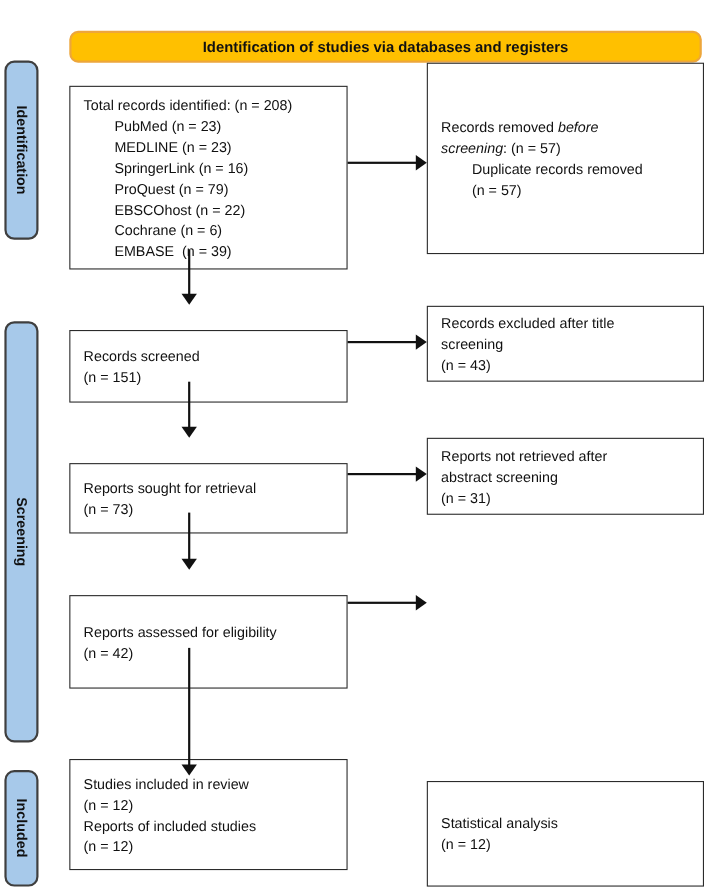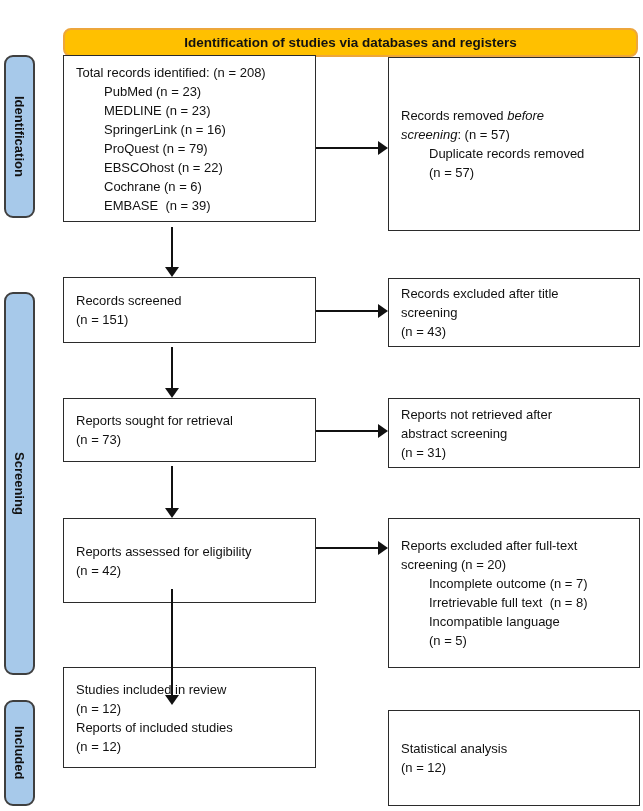--- a/index.html
+++ b/index.html
@@ -40,21 +40,21 @@
     white-space: nowrap;
   }
   .box {
     position: absolute;
     background: #fff;
     border: 1.5px solid var(--box-border, #2B2B2B);
     box-sizing: border-box;
     display: flex; flex-direction: column; justify-content: center;
     padding: 8px 10px 8px 12px;
   }
-  .box.left  { left: 63px;  width: 253px; }
+  .box.left  { left: 63px;  width: 253px; margin-top: 23px; }
   .box.right { left: 388px; width: 252px; }
   .pre { white-space: pre-wrap; }
   .indent { padding-left: 28px; white-space: pre-wrap; }
   .it { font-style: italic; }
   .varrow { position: absolute; width: 14px; }
   .varrow::before {
     content: ""; position: absolute; left: 6px; top: 0; bottom: 8px;
     width: 2px; background: var(--ink, #111);
   }
   .varrow::after {
@@ -130,28 +130,20 @@
     <div class="pre">Reports not retrieved after
 abstract screening
 (n = 31)</div>
   </div>
 
   <div class="box left" style="top:518px; height:85px">
     <div class="pre">Reports assessed for eligibility
 (n = 42)</div>
   </div>
 
-  <div class="box right" style="top:518px; height:150px">
-    <div class="pre">Reports excluded after full-text
-screening (n = 20)</div>
-    <div class="indent">Incomplete outcome (n = 7)
-Irretrievable full text  (n = 8)
-Incompatible language
-(n = 5)</div>
-  </div>
 
   <div class="box left" style="top:667px; height:101px">
     <div class="pre">Studies included in review
 (n = 12)
 Reports of included studies
 (n = 12)</div>
   </div>
 
   <div class="box right" style="top:710px; height:96px">
     <div class="pre">Statistical analysis

